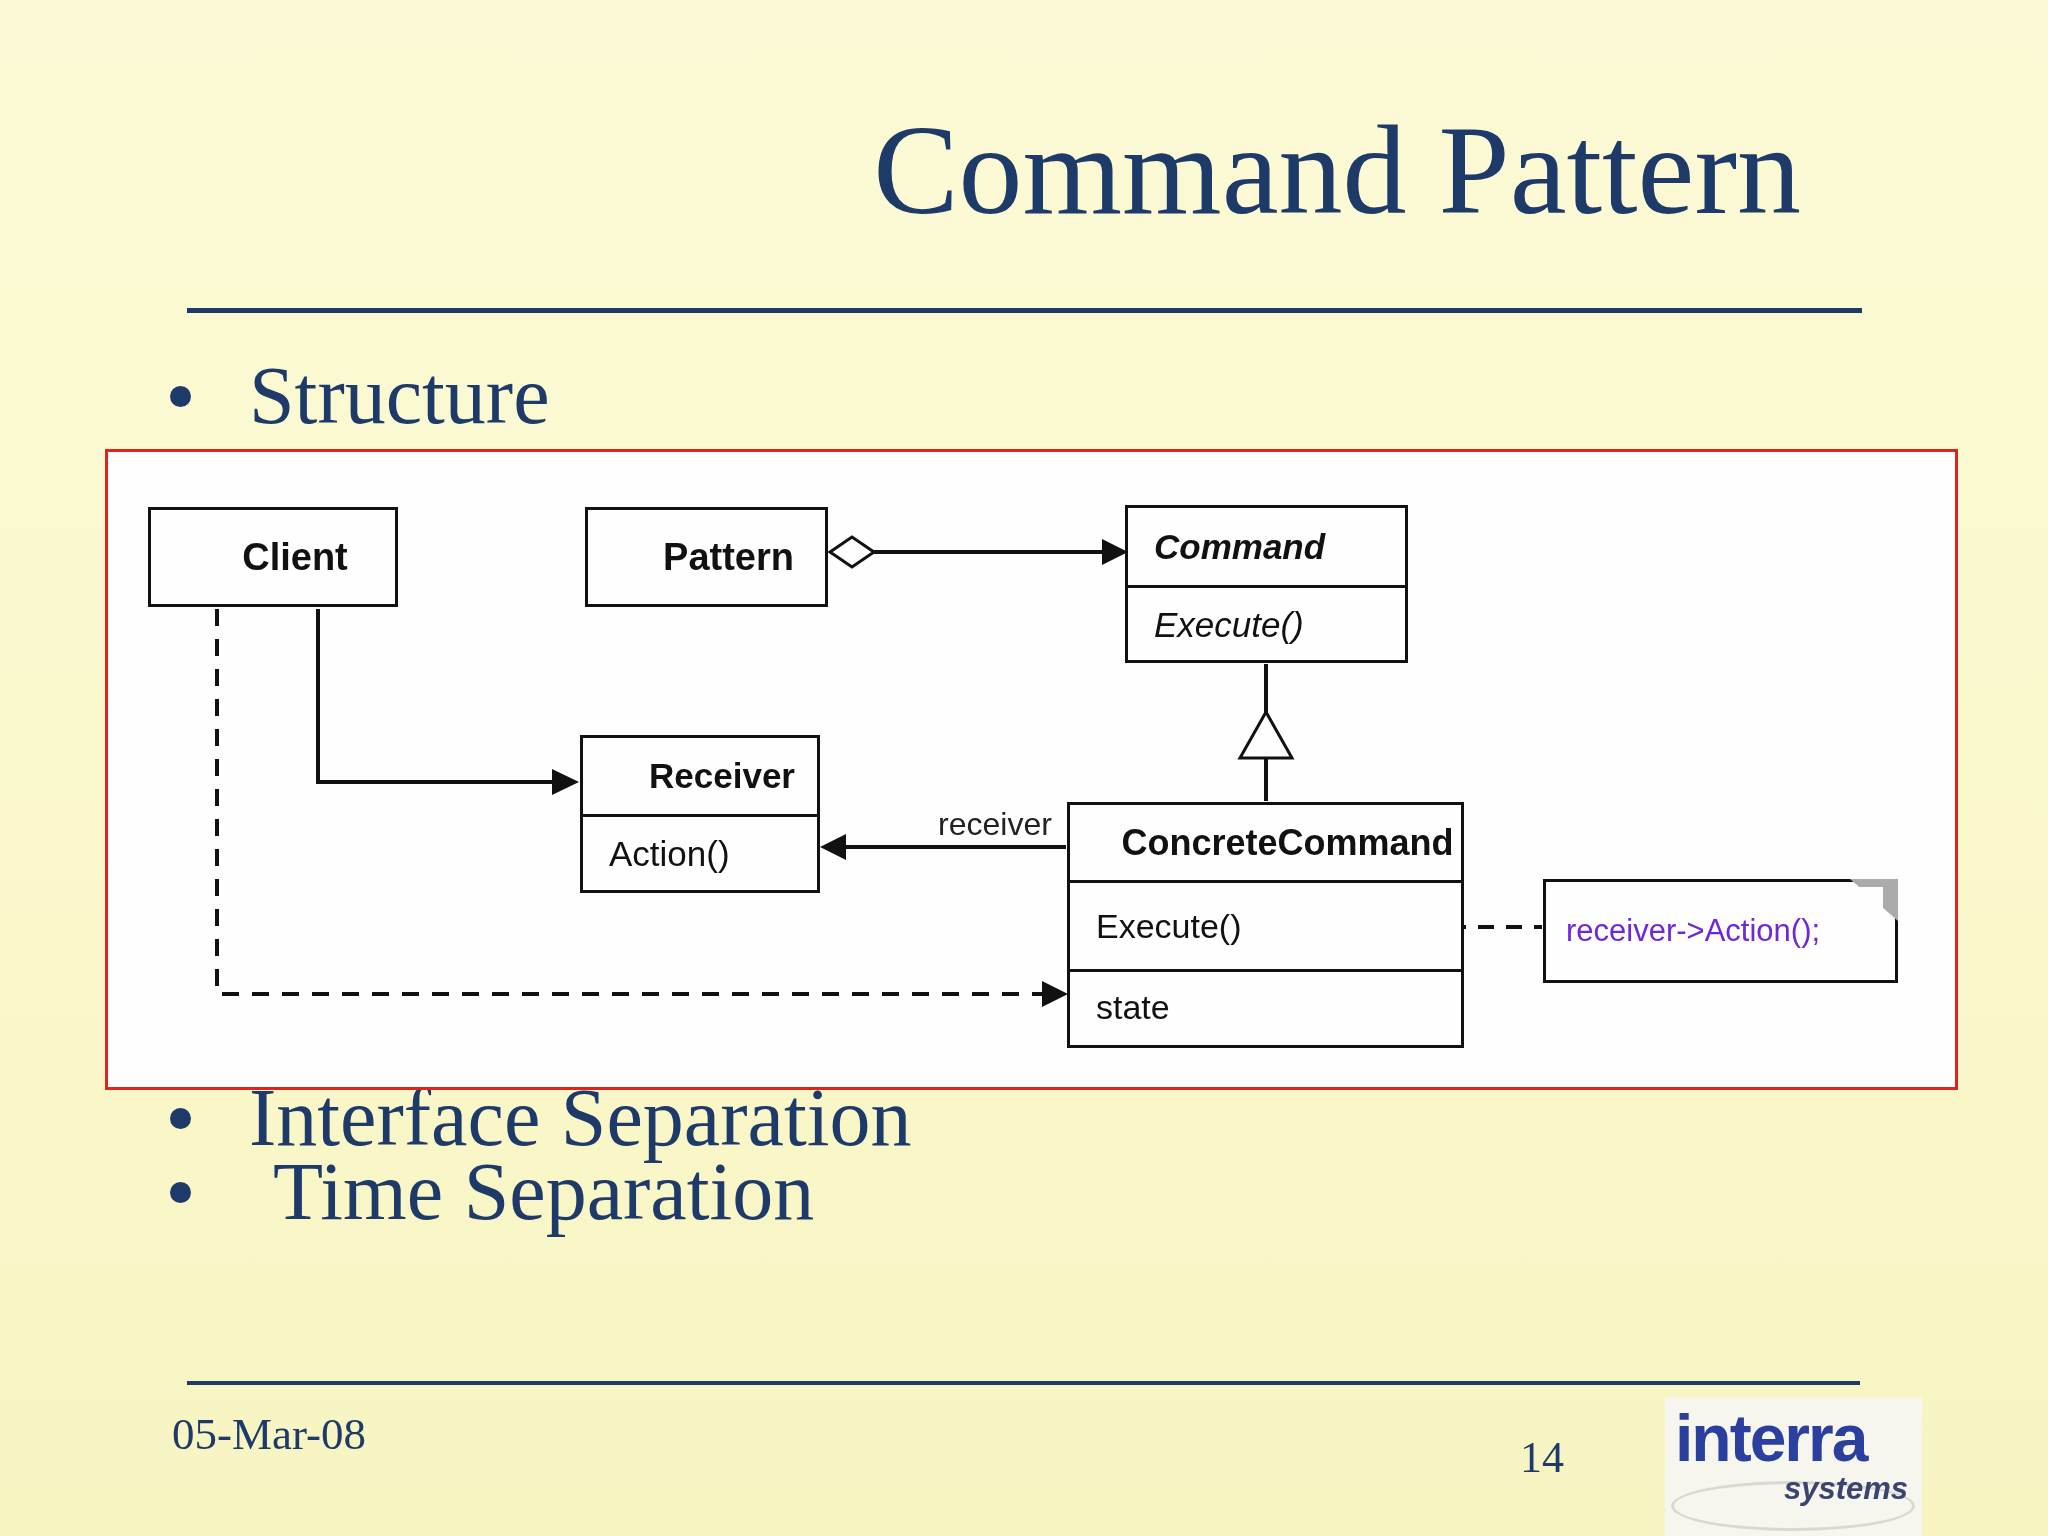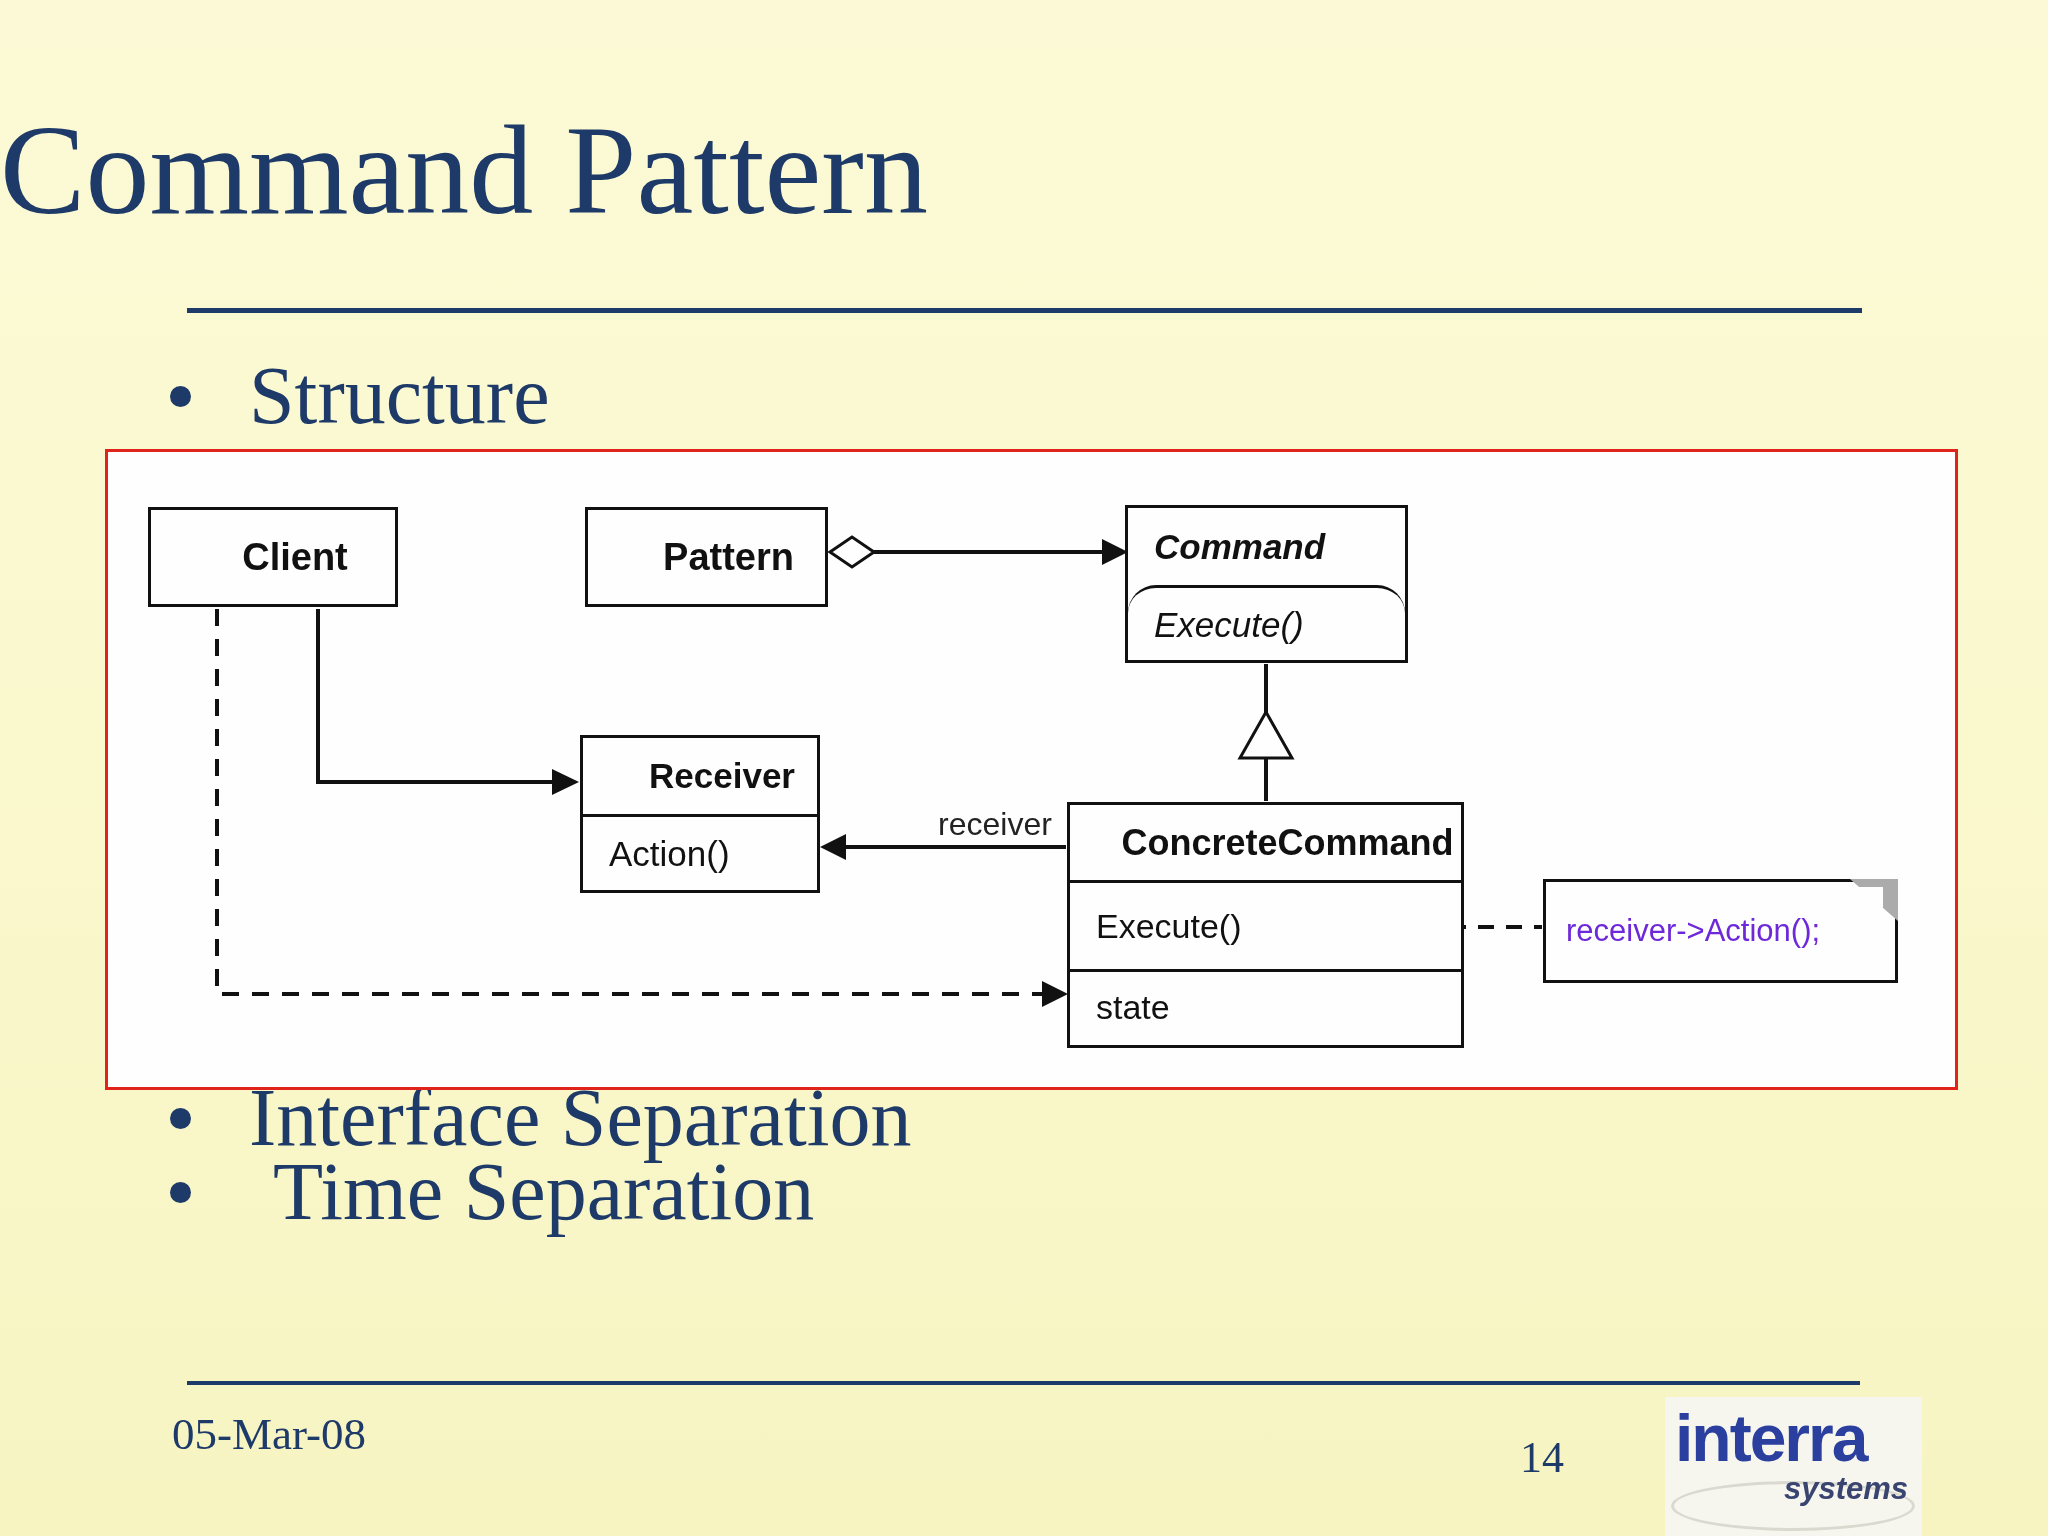--- a/index.html
+++ b/index.html
@@ -3,21 +3,21 @@
 <meta charset="utf-8">
 <style>
   html,body{margin:0;padding:0;}
   body{width:2048px;height:1536px;overflow:hidden;
        font-family:"Liberation Serif",serif;
        background:var(--bg,#FAF8CC);}
   .slide{position:absolute;top:0;left:0;width:2048px;height:1536px;
          background:linear-gradient(180deg,#FCFAD6 0%,#FAF8CC 55%,#F7F4C2 100%);}
 
   
-  .title{position:absolute;top:100px;left:0;width:1801px;text-align:left;
+  .title{position:absolute;top:100px;left:0;width:1801px;text-align:right;
          font-size:128px;line-height:1.1;color:var(--navy,#1E3A68);z-index:1;}
   .title-rule{position:absolute;left:187px;top:308px;width:1675px;height:5px;
               background:var(--navy,#1E3A68);z-index:1;}
 
   
   .bullet-row{position:absolute;left:170px;display:flex;align-items:center;
               height:92px;z-index:1;color:var(--navy,#1E3A68);}
   .bullet-row .dot{width:21px;height:21px;border-radius:50%;
                    background:var(--navy,#1E3A68);flex:0 0 auto;}
   .bullet-row .btxt{margin-left:58px;font-size:82px;line-height:1;white-space:nowrap;}
@@ -32,21 +32,21 @@
 
   
   .uml{position:absolute;background:#FEFEFE;border:3px solid #111;
        box-sizing:border-box;z-index:4;font-family:"Liberation Sans",sans-serif;
        color:#111;}
   .uml .cmp{display:flex;align-items:center;box-sizing:border-box;}
   .uml .cmp.center{justify-content:center;}
   .uml .cmp.pad{padding-left:26px;}
   .uml .sep{border-top:3px solid #111;}
   .bold{font-weight:bold;padding-left:44px;}
-  .ital{font-style:italic;border-radius:28px;}
+  .ital{font-style:italic;}
 
   #box-client{left:148px;top:507px;width:250px;height:100px;}
   #box-client .cmp{height:94px;font-size:38px;}
   #box-invoker{left:585px;top:507px;width:243px;height:100px;}
   #box-invoker .cmp{height:94px;font-size:38px;}
 
   #box-command{left:1125px;top:505px;width:283px;height:158px;}
   #box-command .cmp{height:77px;font-size:35px;}
 
   #box-receiver{left:580px;top:735px;width:240px;height:158px;}

